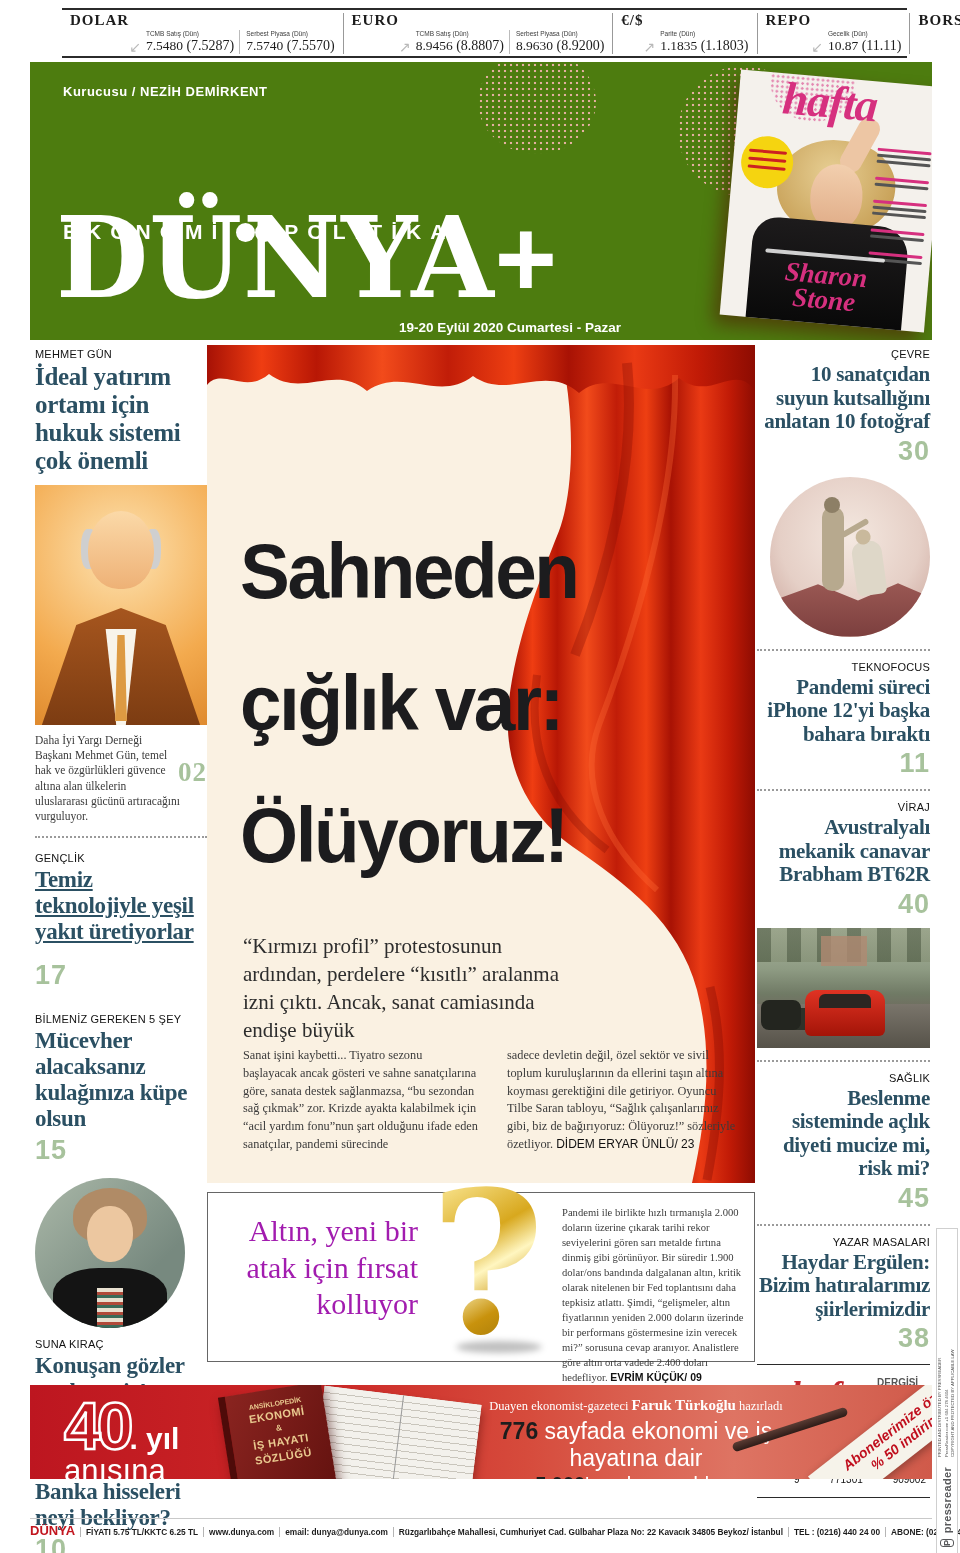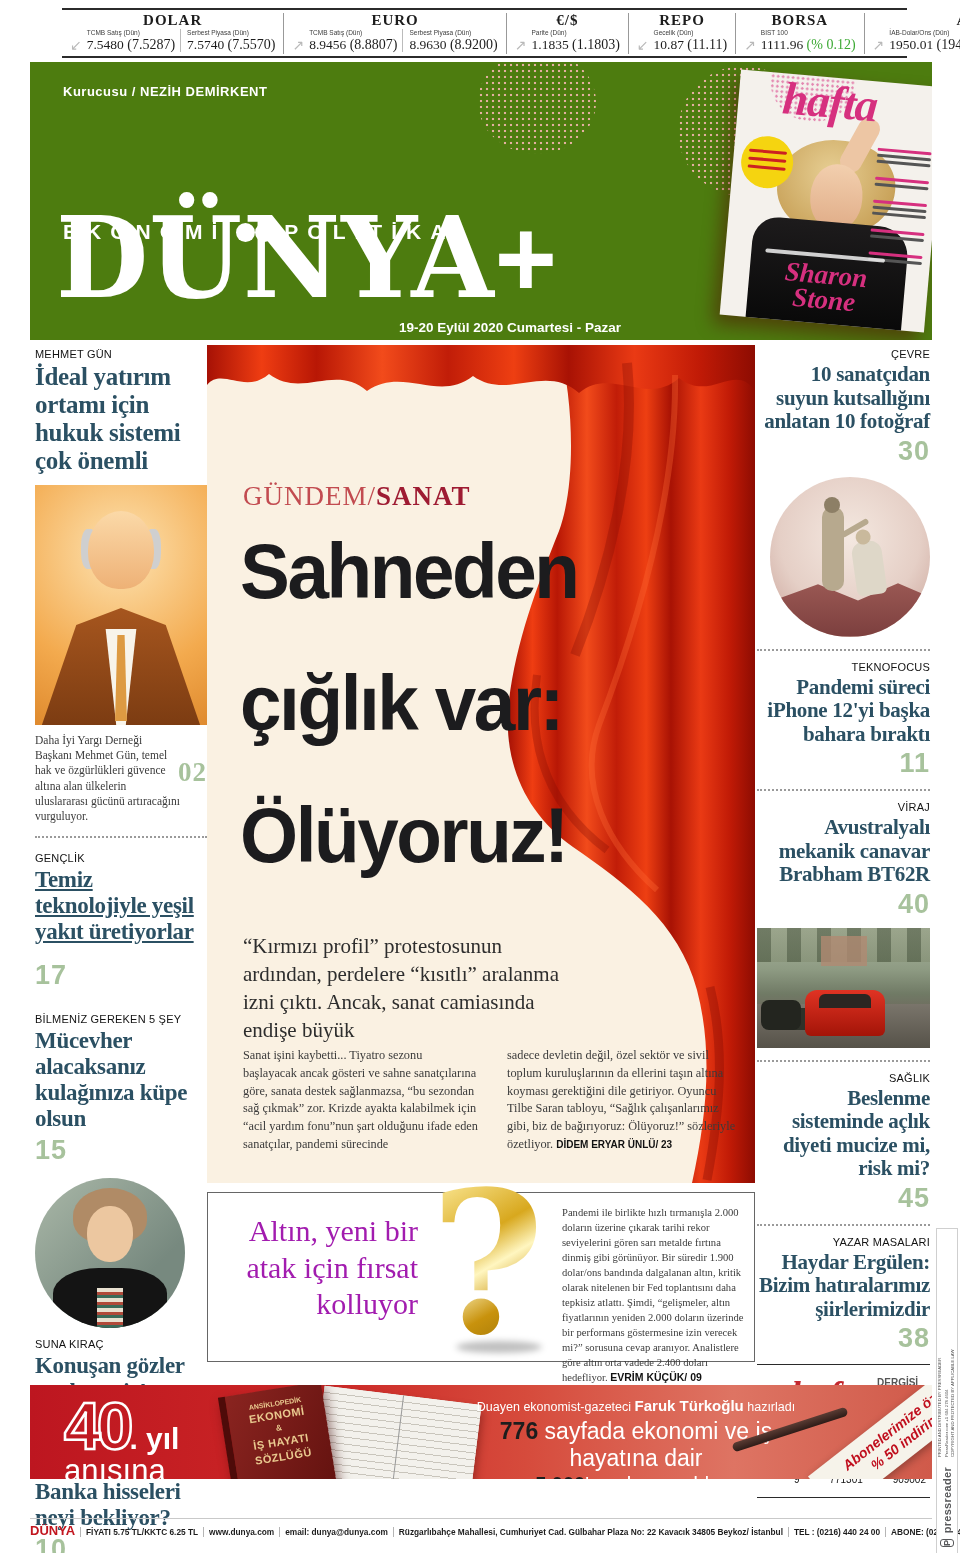--- a/index.html
+++ b/index.html
@@ -2,21 +2,21 @@
 <html><head>
 <meta charset="utf-8">
 <style>
   * { margin:0; padding:0; box-sizing:border-box; }
   html,body { width:960px; height:1553px; background:#fff; font-family:"Liberation Sans",sans-serif; position:relative; overflow:hidden; }
 
   
   .ticker { position:absolute; top:8px; left:62px; width:845px; height:50px;
     border-top:2px solid #2b2b2b; border-bottom:2px solid #2b2b2b;
     display:flex; align-items:stretch; padding:3px 0 2px; }
-  .tg { display:flex; flex-direction:column; justify-content:flex-start; padding:0 8px; border-right:1px solid #999; flex:1; }
+  .tg { display:flex; flex-direction:row; justify-content:flex-start; padding:0 8px; border-right:1px solid #999; flex:1; }
   .tg:last-child { border-right:none; }
   .tg-title { font-family:"Liberation Serif",serif; font-weight:bold; font-size:15px; letter-spacing:1px; color:#1d1d1d; text-align:center; line-height:1.05;}
   .tg-row { display:flex; align-items:flex-end; gap:5px; justify-content:center;}
   .tg-arrow { color:#b9b9b9; font-size:14px; line-height:1; }
   .tg-col { display:flex; flex-direction:column; }
   .tg-col + .tg-col { border-left:1px solid #bbb; padding-left:6px; }
   .tg-label { font-size:6.5px; color:#3c3c3c; line-height:1.2; }
   .tg-val { font-family:"Liberation Serif",serif; font-size:13.5px; color:#1d1d1d; line-height:1.1; white-space:nowrap;}
   .tg-prev { font-size:14px; }
   .tg-prev.green { color:#3daa35; }
@@ -110,21 +110,21 @@
   
   .feature { position:absolute; top:345px; left:207px; width:548px; height:838px; background:#faf1e2; overflow:hidden; }
   .feature svg { position:absolute; inset:0; }
   .f-kicker { position:absolute; left:36px; top:136px; font-family:"Liberation Serif",serif; font-size:27px; letter-spacing:1px; }
   .f-kicker .lt { color:#c24b50; } .f-kicker .bd { color:#9e1b32; font-weight:bold; }
   .f-h { position:absolute; left:33px; font-weight:bold; font-size:77px; line-height:1; color:#1c1c1e; letter-spacing:-2.5px; white-space:nowrap; transform:scaleX(.97); transform-origin:left; }
   .f-h1 { top:188px; } .f-h2 { top:320px; } .f-h3 { top:452px; }
   .f-stand { position:absolute; left:36px; top:588px; width:330px; font-family:"Liberation Serif",serif; font-size:21px; line-height:1.33; color:#2d2d2d; }
   .f-col { position:absolute; top:702px; width:235px; font-family:"Liberation Serif",serif; font-size:12.3px; line-height:1.45; color:#3b3b3b; }
   .f-col1 { left:36px; } .f-col2 { left:300px; }
-  .f-by { font-family:"Liberation Sans",sans-serif; font-weight:bold; color:#111; font-size:10px; }
+  .f-by { font-family:"Liberation Sans",sans-serif; font-weight:normal; color:#111; font-size:12px; }
 
   
   .gold { position:absolute; top:1192px; left:207px; width:548px; height:170px; background:#fff; border:1px solid #666; }
   .g-head { position:absolute; left:14px; top:20px; width:196px; text-align:right; font-family:"Liberation Serif",serif; font-size:30px; line-height:1.22; color:#a21caf; }
   .g-q { position:absolute; left:222px; top:-28px; font-size:196px; font-weight:bold; font-family:"DejaVu Serif",serif;
      background:linear-gradient(150deg,#fbe896 8%,#d8a81e 38%,#fff6c0 52%,#c8920d 70%,#8f6a06 95%);
      -webkit-background-clip:text; background-clip:text; color:transparent; line-height:1; }
   .g-qshadow { position:absolute; left:248px; top:148px; width:86px; height:12px; border-radius:50%; background:rgba(0,0,0,.25); filter:blur(3px); }
   .g-body { position:absolute; left:354px; top:12px; width:182px; font-family:"Liberation Serif",serif; font-size:10.6px; line-height:1.42; color:#3b3b3b; }
   .g-by { font-family:"Liberation Sans",sans-serif; font-weight:bold; font-size:10.5px; color:#111; }
@@ -135,21 +135,21 @@
   .ad40 { position:absolute; left:34px; top:10px; color:#fff; line-height:.95; }
   .ad40 .num { font-size:66px; font-weight:bold; color:transparent; -webkit-text-stroke:2.5px #fff; letter-spacing:-4px; }
   .ad40 .yil { font-size:30px; font-weight:bold; }
   .ad40 .ani { font-size:31px; display:block; margin-top:-2px; }
   .book-open { position:absolute; left:288px; top:10px; width:158px; height:100px; background:#f3f1ec; transform:rotate(7deg); box-shadow:2px 6px 10px rgba(60,0,0,.4);
     background-image:repeating-linear-gradient(#f3f1ec 0 6px, #c9c5bc 6px 7px); }
   .book-open:before { content:""; position:absolute; left:50%; top:0; width:1px; height:100%; background:#999; }
   .book-closed { position:absolute; left:196px; top:4px; width:104px; height:112px; transform:rotate(-9deg); background:linear-gradient(120deg,#8a2420,#63120f); border-left:7px solid #4e0b09; box-shadow:3px 6px 12px rgba(60,0,0,.5); color:#e9c98f; text-align:center; font-size:8.5px; font-weight:bold; padding-top:10px; line-height:1.35;}
   .book-closed .bt1 { font-size:7px; } .book-closed .bt2 { font-size:11px; letter-spacing:.5px;}
   .ad-text { position:absolute; left:428px; top:12px; width:356px; text-align:center; color:#fff; }
-  .ad-lead { font-size:12.5px; } .ad-lead b { font-size:15px; }
+  .ad-lead { font-size:12.5px;font-family:Liberation Serif, serif; } .ad-lead b { font-size:15px; }
   .ad-l1 { font-size:23px; margin-top:4px; } .ad-l1 b,.ad-l2 b { color:#1d1d1d; }
   .ad-l2 { font-size:20px; margin-top:1px; }
   .ad-order { font-size:13.5px; font-weight:bold; margin-top:6px; }
   .ribbon { position:absolute; left:772px; top:26px; width:196px; height:48px; background:#f6f3ea; transform:rotate(-38deg); box-shadow:0 3px 8px rgba(0,0,0,.3);
     display:flex; flex-direction:column; justify-content:center; text-align:center; color:#c00f1e; font-weight:bold; font-style:italic; font-size:14px; line-height:1.2;}
   .pen { position:absolute; left:700px; top:40px; width:120px; height:9px; border-radius:5px; background:linear-gradient(#5a3b33,#2e1c18); transform:rotate(-18deg); }
 
   
   .footer { position:absolute; top:1518px; left:30px; width:902px; border-top:1px solid #c9c9c9; padding-top:4px; display:flex; align-items:baseline; white-space:nowrap; }
   .footer .brand-sm { color:#c2161f; font-weight:bold; font-size:13px; margin-right:5px; }
@@ -351,23 +351,20 @@
           <stop offset="1" stop-color="#8d0c02"></stop>
       </linearGradient>
     </defs>
     <path d="M548,0 L548,838 L485,838 C500,770 506,706 490,645 C472,577 418,538 366,502 C318,468 295,416 302,356 C309,297 330,241 352,186 C369,140 367,58 352,0 Z" fill="url(#cg)"></path>
     <path d="M0,0 H548 V46 C528,16 504,58 472,33 C440,62 404,21 372,48 C338,18 301,56 266,31 C232,58 196,21 160,46 C128,18 95,54 62,29 C38,50 15,22 0,40 Z" fill="url(#cg)"></path>
     <path d="M500,835 C515,755 517,700 503,642" stroke="#7e0a02" stroke-width="9" fill="none" opacity=".35"></path>
     <path d="M420,18 C430,120 400,230 368,310" stroke="#7e0a02" stroke-width="10" fill="none" opacity=".3"></path>
     <path d="M468,30 C470,150 430,280 392,380 C370,440 400,500 450,545" stroke="#ff6a35" stroke-width="6" fill="none" opacity=".35"></path>
     <path d="M330,330 C320,400 340,460 400,505" stroke="#7e0a02" stroke-width="8" fill="none" opacity=".3"></path>
   </svg>
-  <div class="f-kicker">
-    <span class="lt">GÜNDEM/</span><span class="bd">SANAT</span>
-  </div>
   <div class="f-h f-h1">Sahneden</div>
   <div class="f-h f-h2">çığlık var:</div>
   <div class="f-h f-h3">Ölüyoruz!</div>
   <div class="f-stand">“Kırmızı profil” protestosunun ardından, perdelere “kısıtlı” aralanma izni çıktı. Ancak, sanat camiasında endişe büyük</div>
   <div class="f-col f-col1">Sanat işini kaybetti... Tiyatro sezonu başlayacak ancak gösteri ve sahne sanatçılarına göre, sanata destek sağlanmazsa, “bu sezondan sağ çıkmak” zor. Krizde ayakta kalabilmek için “acil yardım fonu”nun şart olduğunu ifade eden sanatçılar, pandemi sürecinde</div>
   <div class="f-col f-col2">
     <span>sadece devletin değil, özel sektör ve sivil toplum kuruluşlarının da ellerini taşın altına koyması gerektiğini dile getiriyor. Oyuncu Tilbe Saran tabloyu, “Sağlık çalışanlarımız gibi, biz de bağırıyoruz: Ölüyoruz!” sözleriyle özetliyor. </span><span class="f-by">DİDEM ERYAR ÜNLÜ/ 23</span>
   </div>
 </div>
 

